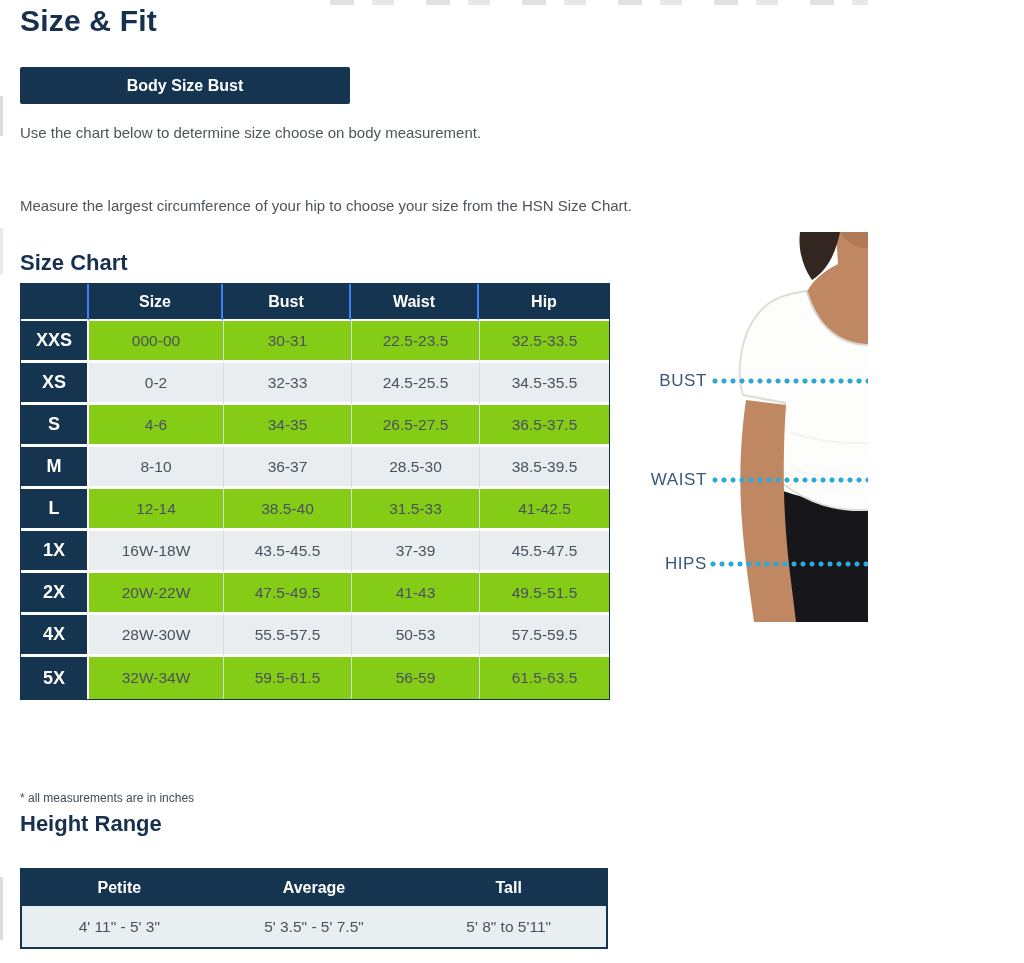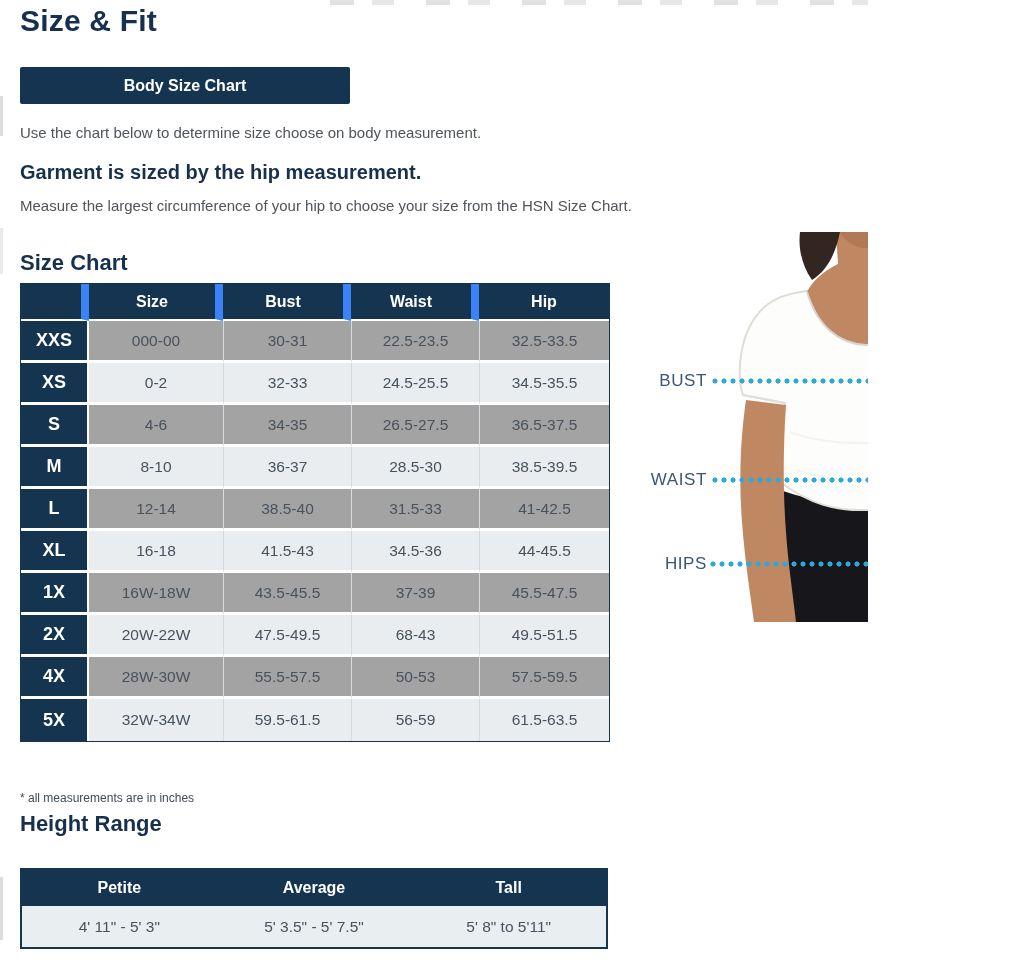--- a/index.html
+++ b/index.html
@@ -37,26 +37,26 @@
   .size-chart-heading{top:238px;}
   .height-heading{top:799px;}
 
   
   table{border-collapse:separate;border-spacing:0;}
   .size-table{position:absolute;left:20px;top:283px;width:588px;table-layout:fixed;
     border:1px solid var(--navy);}
   .size-table col.c0{width:68px;} .size-table col.c1{width:134px;}
   .size-table col.c2{width:128px;} .size-table col.c3{width:128px;} .size-table col.c4{width:130px;}
   .size-table thead th{height:37px;background:var(--navy);color:#fff;font-size:16px;font-weight:700;
-    border-right:8px solid #3b82f6;border-bottom:2px solid #fff;}
+    border-right:2px solid #3b82f6;border-bottom:2px solid #fff;}
   .size-table thead th:last-child{border-right:none;}
   .size-table tbody th{height:42px;background:var(--navy);color:#fff;font-size:18px;font-weight:700;
     border-right:2px solid #fff;border-bottom:3px solid #fff;}
   .size-table tbody td{height:42px;text-align:center;font-size:15.5px;color:var(--cell-text);
-    border-bottom:3px solid #fff;border-left:1px solid var(--grid-line);background:#a3a3a3;}
+    border-bottom:3px solid #fff;border-left:1px solid var(--grid-line);background:#84cc16;}
   .size-table tbody td:first-of-type{border-left:none;}
   .size-table tbody tr:nth-child(even) td{background:var(--row-alt);}
   .size-table tbody tr:last-child th,.size-table tbody tr:last-child td{border-bottom:none;}
 
   .footnote{position:absolute;left:20px;top:791px;font-size:12px;color:#3f4a55;}
 
   
   .height-table{position:absolute;left:20px;top:868px;width:588px;table-layout:fixed;
     border:2px solid var(--navy);}
   .height-table thead th{height:36px;background:var(--navy);color:#fff;font-size:16px;font-weight:700;}
@@ -80,25 +80,24 @@
 
 <div class="page">
 
   <div class="top-artifact"></div>
   <div class="edge-sliver" style="top:96px;height:40px;"></div>
   <div class="edge-sliver" style="top:228px;height:46px;opacity:.6;"></div>
   <div class="edge-sliver" style="top:877px;height:63px;"></div>
 
   <h1 class="page-title">Size &amp; Fit</h1>
 
-  <button class="chart-btn">Body Size Chart</button>
+  <button class="chart-btn">Body Size Bust</button>
 
   <p class="intro-text">Use the chart below to determine size choose on body measurement.</p>
 
-  <h2 class="garment-heading">Garment is sized by the hip measurement.</h2>
   <p class="garment-sub">Measure the largest circumference of your hip to choose your size from the HSN Size Chart.</p>
 
   <h3 class="section-heading size-chart-heading">Size Chart</h3>
 
   <table class="size-table">
     <colgroup>
         <col class="c0">
         <col class="c1">
         <col class="c2">
         <col class="c3">
@@ -143,38 +142,31 @@
         <td>38.5-39.5</td>
       </tr>
       <tr>
         <th>L</th>
         <td>12-14</td>
         <td>38.5-40</td>
         <td>31.5-33</td>
         <td>41-42.5</td>
       </tr>
       <tr>
-        <th>XL</th>
-        <td>16-18</td>
-        <td>41.5-43</td>
-        <td>34.5-36</td>
-        <td>44-45.5</td>
-      </tr>
-      <tr>
         <th>1X</th>
         <td>16W-18W</td>
         <td>43.5-45.5</td>
         <td>37-39</td>
         <td>45.5-47.5</td>
       </tr>
       <tr>
         <th>2X</th>
         <td>20W-22W</td>
         <td>47.5-49.5</td>
-        <td>68-43</td>
+        <td>41-43</td>
         <td>49.5-51.5</td>
       </tr>
       <tr>
         <th>4X</th>
         <td>28W-30W</td>
         <td>55.5-57.5</td>
         <td>50-53</td>
         <td>57.5-59.5</td>
       </tr>
       <tr>

